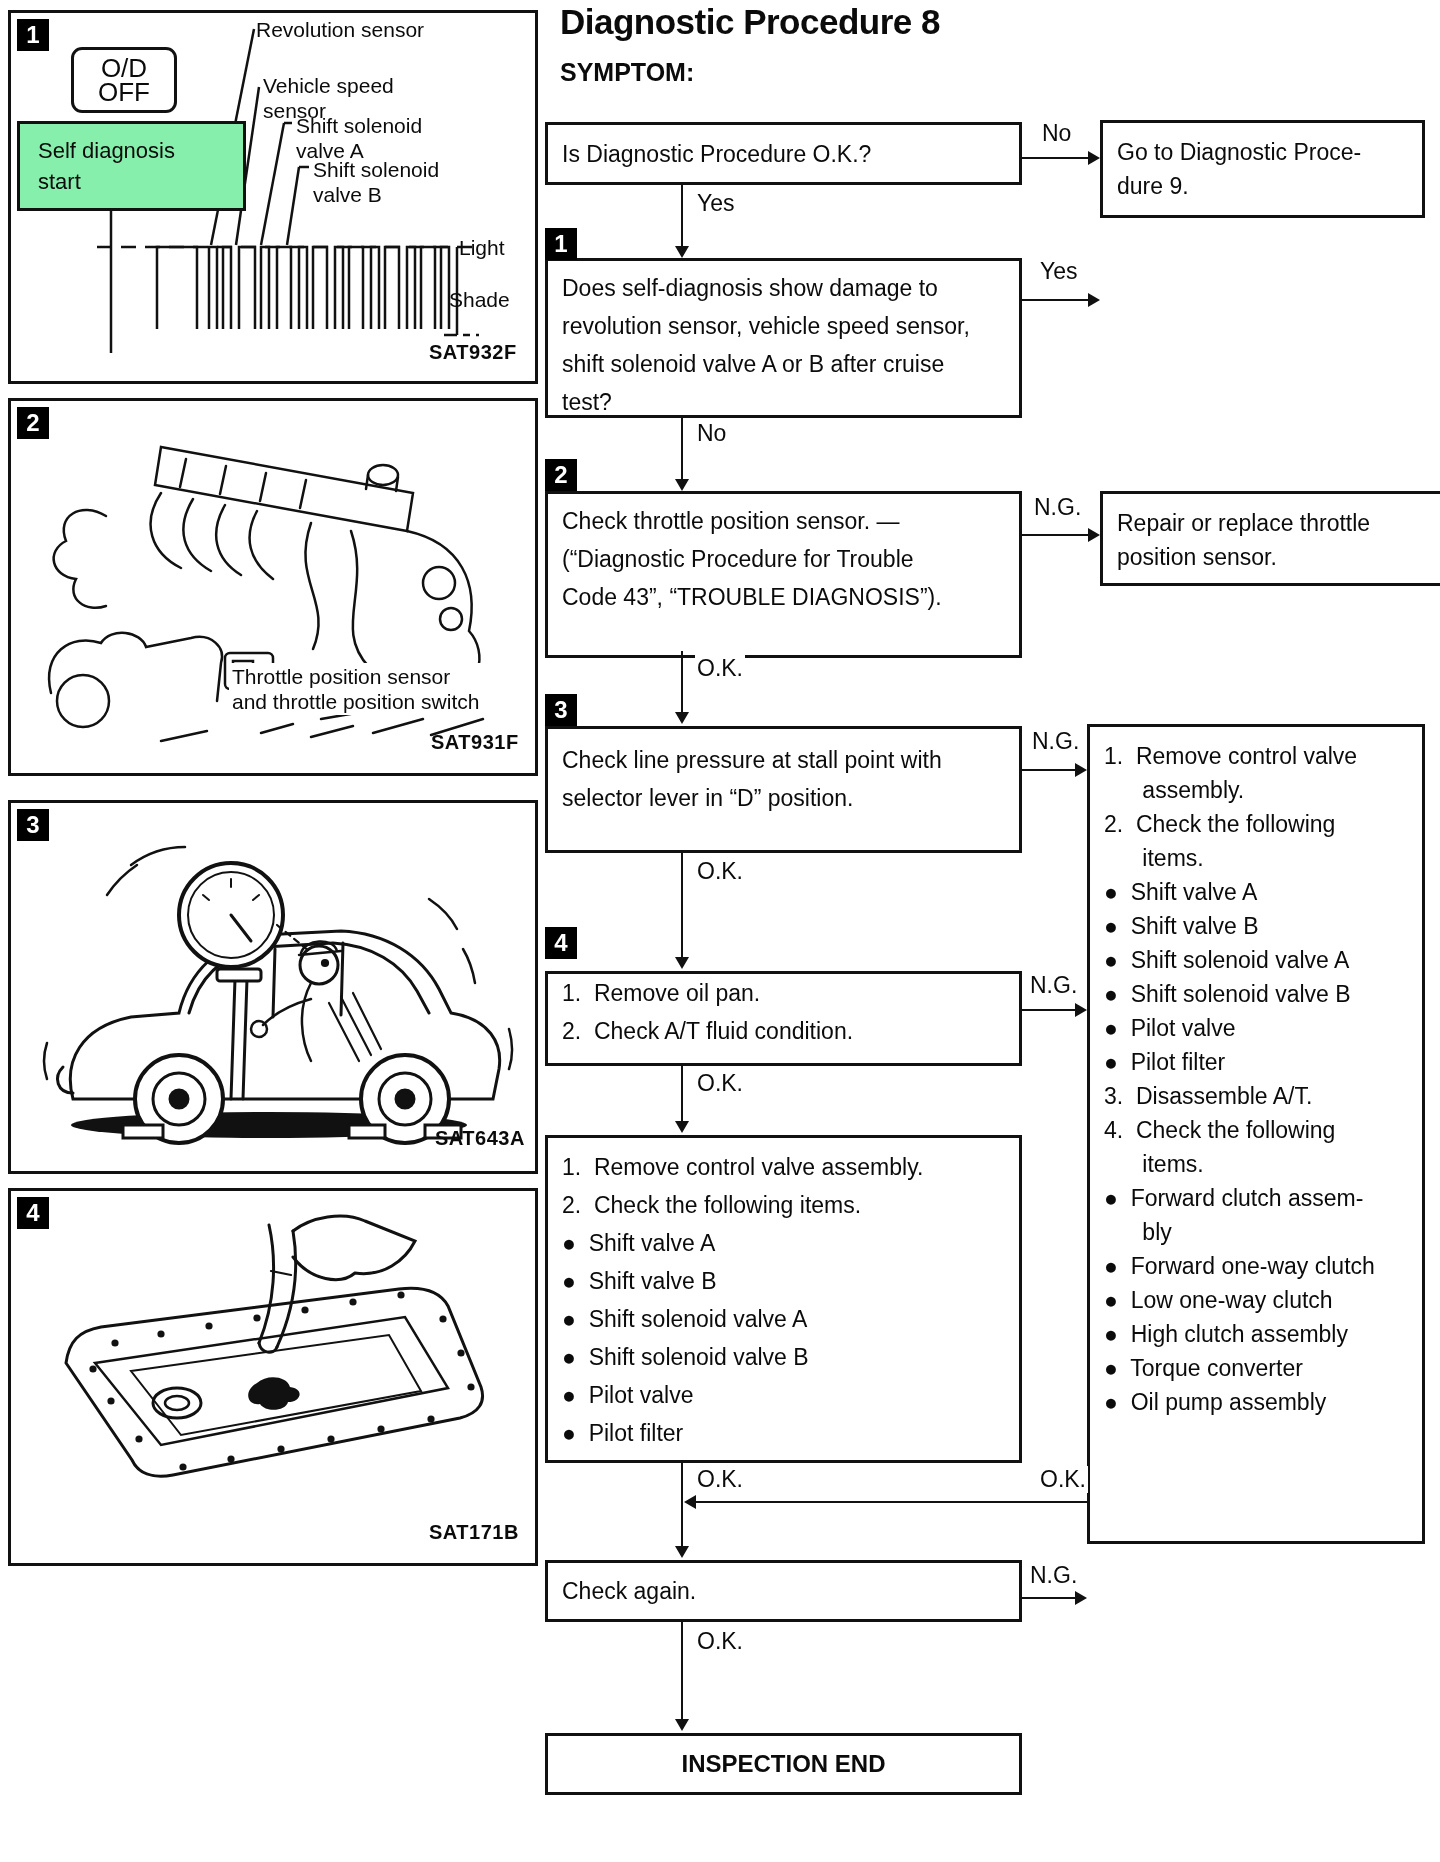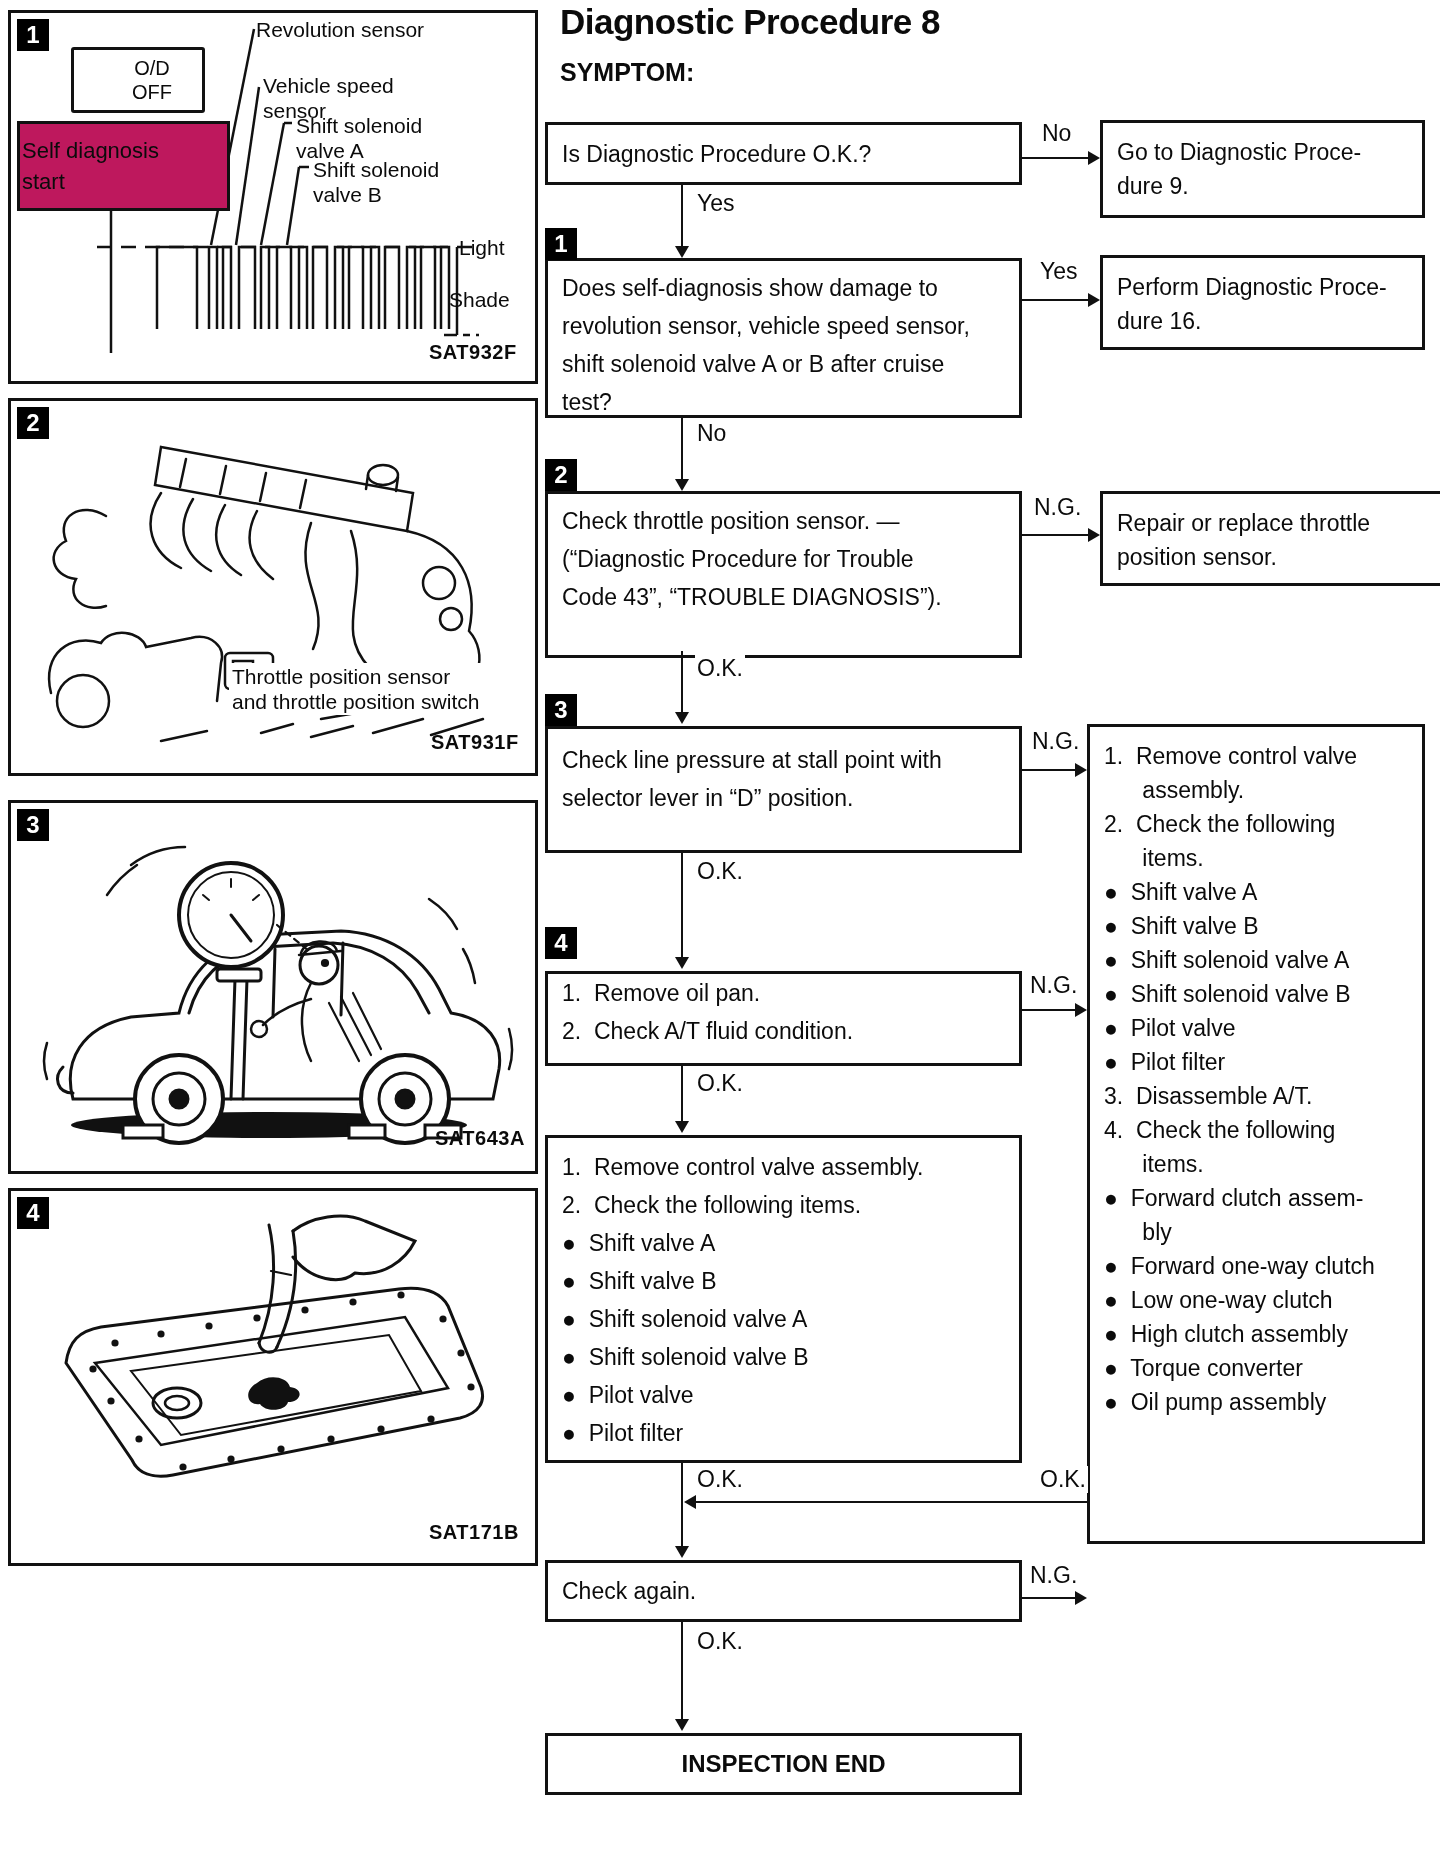--- a/index.html
+++ b/index.html
@@ -6,24 +6,24 @@
   #page{position:relative;width:1440px;height:1862px;background:#fff;color:#0b0b0b;
         font-family:"Liberation Sans", sans-serif;overflow:hidden;}
   .fig{position:absolute;border:3px solid #111;background:#fff;}
   .stepnum{position:absolute;width:32px;height:32px;background:#000;color:#fff;
            display:flex;align-items:center;justify-content:center;
            font-size:24px;font-weight:bold;z-index:5;}
   .satcode{position:absolute;font-size:20px;font-weight:bold;letter-spacing:.5px;}
   .figlabel{position:absolute;font-size:21px;line-height:25px;white-space:pre-line;}
   .minibox{position:absolute;border:3px solid #111;background:#fff;display:flex;
            align-items:center;justify-content:center;text-align:center;
-           font-size:20px;line-height:24px;white-space:pre-line;border-radius:3px;padding-left:28px;}
-  .sdbox{position:absolute;border:3px solid #111;background:#be185d;display:flex;
+           font-size:26px;line-height:24px;white-space:pre-line;border-radius:11px;}
+  .sdbox{position:absolute;border:3px solid #111;background:#86efac;display:flex;
          align-items:center;font-size:22px;line-height:31px;white-space:pre-line;
-         padding-left:2px;}
+         padding-left:18px;}
   .fsvg{position:absolute;left:0;top:0;}
   
   .hdr-title{position:absolute;left:560px;top:2px;font-size:35px;font-weight:bold;letter-spacing:-.5px;}
   .hdr-sym{position:absolute;left:560px;top:58px;font-size:25px;font-weight:bold;}
   .hdr-symline{position:absolute;left:560px;top:88px;font-size:25px;font-weight:bold;}
   .hdr-symline sub{font-size:17px;}
   .fbox{position:absolute;border:3px solid #111;background:#fff;font-size:23px;
         line-height:38px;padding:8px 12px 6px 14px;white-space:pre-wrap;box-sizing:border-box;}
   .rbox{position:absolute;border:3px solid #111;background:#fff;font-size:23px;
         line-height:34px;padding:12px 10px 8px 14px;white-space:pre-wrap;box-sizing:border-box;}
@@ -237,22 +237,20 @@
 
   <div class="fbox" style="left:545px;top:122px;width:477px;height:63px;line-height:32px;padding-top:13px;">Is Diagnostic Procedure O.K.?</div>
   <div class="rbox" style="left:1100px;top:120px;width:325px;height:98px;">Go to Diagnostic Proce-
 dure 9.</div>
 
   <div class="stepnum" style="left:545px;top:228px;">1</div>
   <div class="fbox" style="left:545px;top:258px;width:477px;height:160px;">Does self-diagnosis show damage to
 revolution sensor, vehicle speed sensor,
 shift solenoid valve A or B after cruise
 test?</div>
-  <div class="rbox" style="left:1100px;top:255px;width:325px;height:95px;">Perform Diagnostic Proce-
-dure 16.</div>
 
   <div class="stepnum" style="left:545px;top:459px;">2</div>
   <div class="fbox" style="left:545px;top:491px;width:477px;height:167px;">Check throttle position sensor. —
 (“Diagnostic Procedure for Trouble
 Code 43”, “TROUBLE DIAGNOSIS”).</div>
   <div class="rbox" style="left:1100px;top:491px;width:379px;height:95px;">Repair or replace throttle
 position sensor.</div>
 
   <div class="stepnum" style="left:545px;top:694px;">3</div>
   <div class="fbox" style="left:545px;top:726px;width:477px;height:127px;padding-top:12px;">Check line pressure at stall point with

